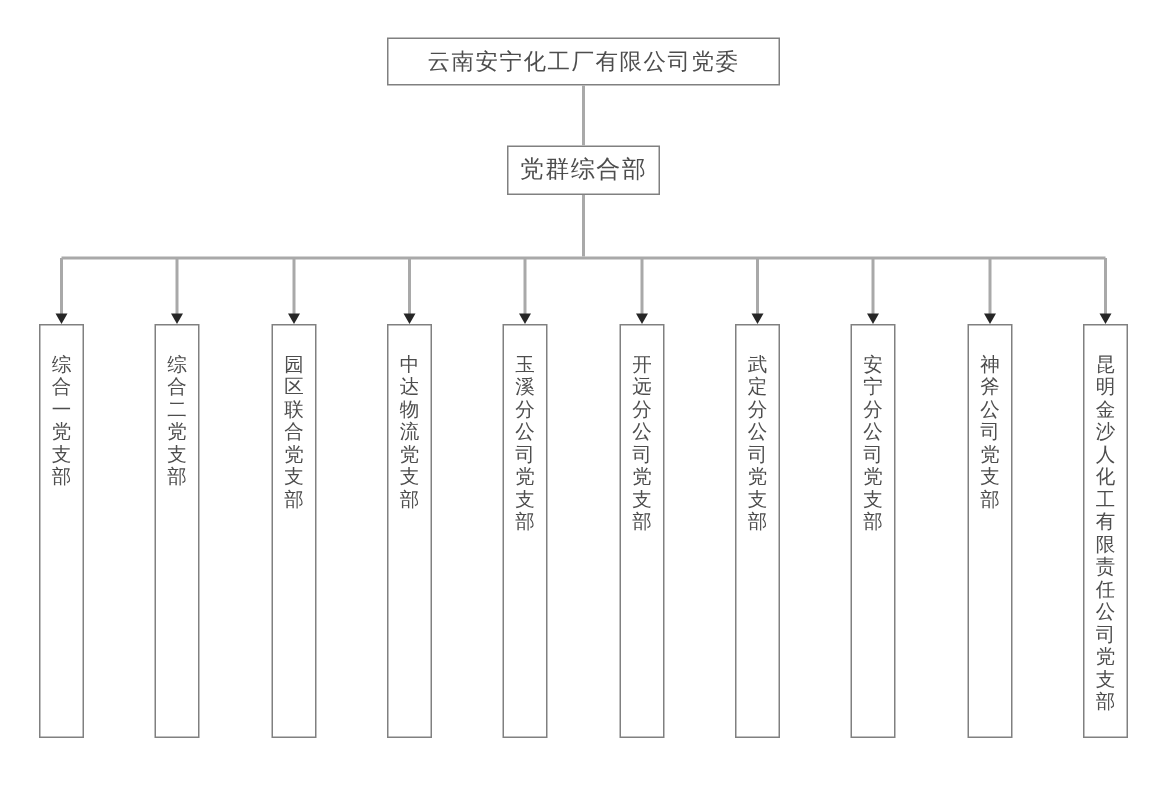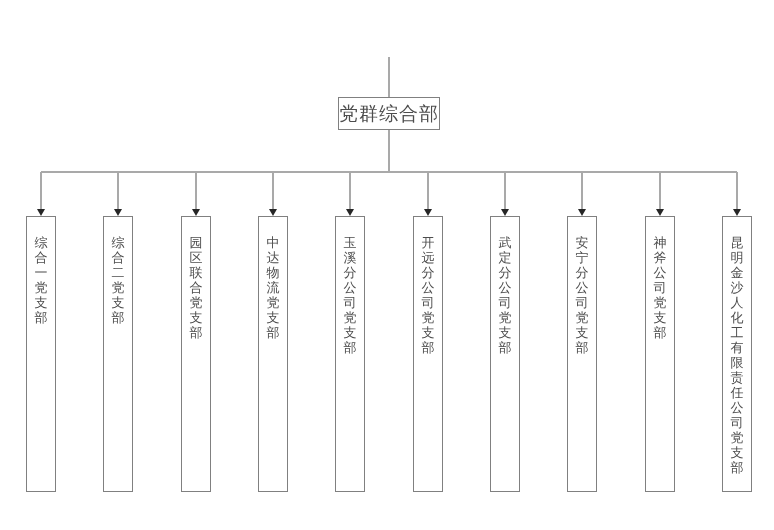--- a/index.html
+++ b/index.html
@@ -15,21 +15,21 @@
   }
   .box {
     position: absolute;
     border: 1px solid #808080;
     background: #ffffff;
     color: #4d4d4d;
     display: flex; align-items: center; justify-content: center;
     white-space: nowrap;
   }
   .root-box  { left: 258px; top: 25px;  width: 262px; height: 32px; font-size: 15px; letter-spacing: 1px; }
-  .dept-box  { left: 338px; top: 97px;  width: 102px; height: 33px; font-size: 19px; letter-spacing: 1px; }
+  .dept-box  { left: 338px; top: 97px;  width: 102px; height: 33px; font-size: 16px; letter-spacing: 1px; }
   .vline { position: absolute; width: 2px; background: #a9a9a9; }
   .vline.l1 { left: 388px; top: 57px;  height: 40px; }
   .vline.l2 { left: 388px; top: 130px; height: 41px; }
   .hline { position: absolute; left: 41px; top: 171px; width: 696px; height: 2px; background: #a9a9a9; }
   .branch { position: absolute; top: 172px; width: 0; height: 0; }
   .branch .drop {
     position: absolute; left: -1px; top: 0;
     width: 2px; height: 38px; background: #a9a9a9;
   }
   .branch .arrow {
@@ -49,20 +49,23 @@
     padding-top: 18px;
     overflow: hidden;
   }
   .vtext div { line-height: 15px; width: 100%; text-align: center; }
 </style>
 </head>
 <body>
 
 <div class="canvas">
 
+  <div class="box root-box">
+    <span>云南安宁化工厂有限公司党委</span>
+  </div>
 
   <div class="vline l1"></div>
 
   <div class="box dept-box">
     <span>党群综合部</span>
   </div>
 
   <div class="vline l2"></div>
 
   <div class="hline"></div>

